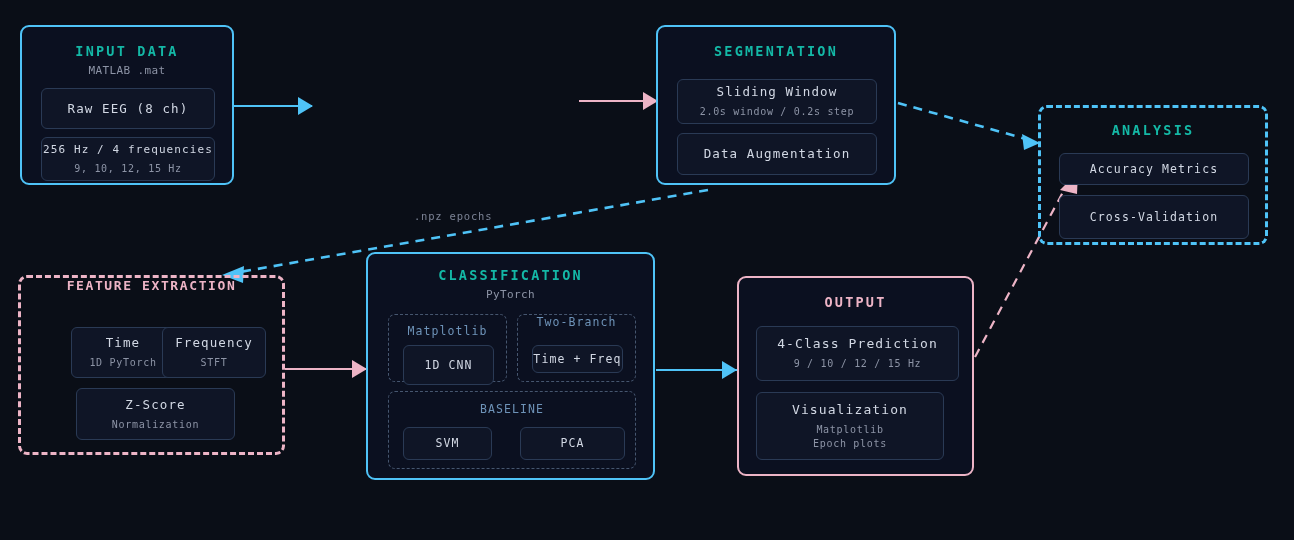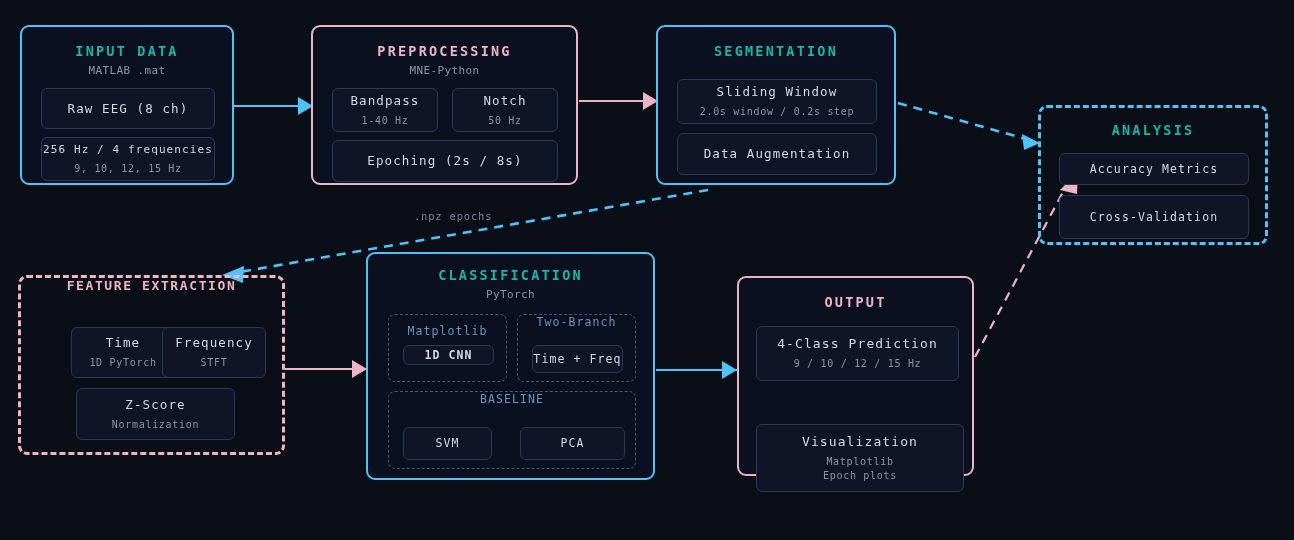--- a/index.html
+++ b/index.html
@@ -108,36 +108,20 @@
 
     <div class="chip" style="left:19px;top:61px;width:174px;height:41px;">
       <div class="l1">Raw EEG (8 ch)</div>
     </div>
     <div class="chip" style="left:19px;top:110px;width:174px;height:44px;">
       <div class="l1" style="font-size:11px;">256 Hz / 4 frequencies</div>
       <div class="l2">9, 10, 12, 15 Hz</div>
     </div>
   </div>
 
-  <div class="panel pink" style="left:311px;top:25px;width:267px;height:160px;">
-    <div class="ptitle pink" style="margin-top:16px;">PREPROCESSING</div>
-    <div class="psub">MNE-Python</div>
-
-    <div class="chip" style="left:19px;top:61px;width:106px;height:44px;">
-      <div class="l1">Bandpass</div>
-      <div class="l2">1-40 Hz</div>
-    </div>
-    <div class="chip" style="left:139px;top:61px;width:106px;height:44px;">
-      <div class="l1">Notch</div>
-      <div class="l2">50 Hz</div>
-    </div>
-    <div class="chip" style="left:19px;top:113px;width:226px;height:42px;">
-      <div class="l1">Epoching (2s / 8s)</div>
-    </div>
-  </div>
 
   <div class="panel cyan" style="left:656px;top:25px;width:240px;height:160px;">
     <div class="ptitle cyan" style="margin-top:16px;">SEGMENTATION</div>
 
     <div class="chip" style="left:19px;top:52px;width:200px;height:45px;">
       <div class="l1">Sliding Window</div>
       <div class="l2">2.0s window / 0.2s step</div>
     </div>
     <div class="chip" style="left:19px;top:106px;width:200px;height:42px;">
       <div class="l1">Data Augmentation</div>
@@ -171,50 +155,50 @@
       <div class="l2">Normalization</div>
     </div>
   </div>
 
   <div class="panel cyan" style="left:366px;top:252px;width:289px;height:228px;">
     <div class="ptitle cyan" style="margin-top:13px;">CLASSIFICATION</div>
     <div class="psub">PyTorch</div>
 
     <div class="subgroup" style="left:20px;top:60px;width:119px;height:68px;">
       <div class="sgtitle" style="margin-top:9px;">Matplotlib</div>
-      <div class="chip" style="left:14px;top:30px;width:91px;height:20px;font-weight:bold;">
+      <div class="chip" style="left:14px;top:30px;width:91px;height:40px;">
         <div class="l1" style="font-size:11.5px;">1D CNN</div>
       </div>
     </div>
 
     <div class="subgroup" style="left:149px;top:60px;width:119px;height:68px;">
       <div class="sgtitle" style="margin-top:0;">Two-Branch</div>
       <div class="chip" style="left:14px;top:30px;width:91px;height:28px;">
         <div class="l1" style="font-size:11.5px;">Time + Freq</div>
       </div>
     </div>
 
     <div class="subgroup" style="left:20px;top:137px;width:248px;height:78px;">
-      <div class="sgtitle" style="">BASELINE</div>
+      <div class="sgtitle" style="margin-top:10px;">BASELINE</div>
       <div class="chip" style="left:14px;top:35px;width:89px;height:33px;">
         <div class="l1" style="font-size:11.5px;">SVM</div>
       </div>
       <div class="chip" style="left:131px;top:35px;width:105px;height:33px;">
         <div class="l1" style="font-size:11.5px;">PCA</div>
       </div>
     </div>
   </div>
 
   <div class="panel pink" style="left:737px;top:276px;width:237px;height:200px;">
     <div class="ptitle pink" style="margin-top:16px;">OUTPUT</div>
 
     <div class="chip" style="left:17px;top:48px;width:203px;height:55px;">
       <div class="l1" style="font-size:13px;">4-Class Prediction</div>
       <div class="l2">9 / 10 / 12 / 15 Hz</div>
     </div>
-    <div class="chip" style="left:17px;top:114px;width:208px;height:68px;margin-top:32px;">
+    <div class="chip" style="left:17px;top:114px;width:188px;height:68px;">
       <div class="l1" style="font-size:13px;">Visualization</div>
       <div class="l2">Matplotlib</div>
       <div class="l3">Epoch plots</div>
     </div>
   </div>
 
 </div>
 
 </body></html>

